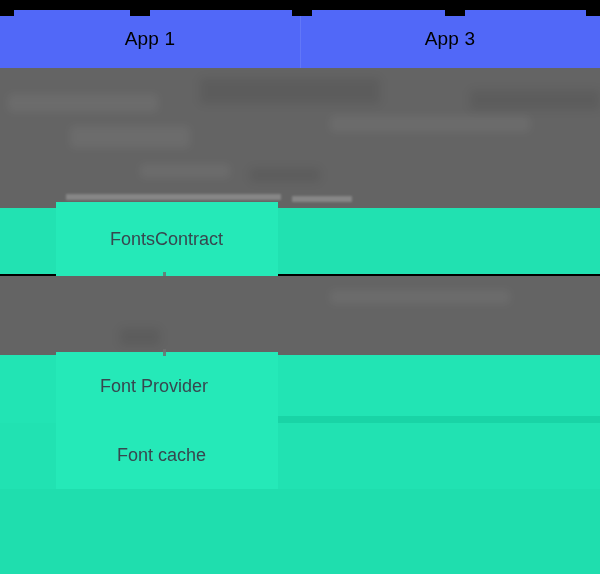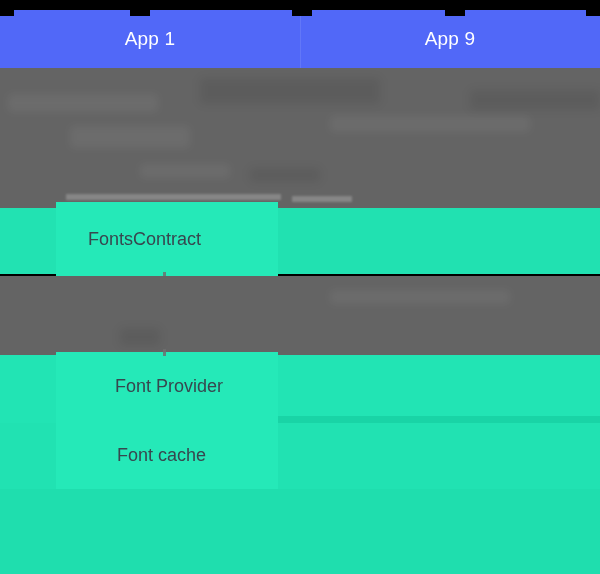--- a/index.html
+++ b/index.html
@@ -33,21 +33,21 @@
   
   .tabbar {
     left: 0; top: 10px;
     width: 600px; height: 58px;
     display: flex;
   }
   .tab {
     flex: 1 1 0;
     height: 58px;
     background: #5168f8;
-    color: #ffffff;
+    color: #000000;
     display: flex;
     align-items: center;
     justify-content: center;
     font-size: 19px;
     letter-spacing: .2px;
     position: relative;
   }
   .tab + .tab::before {
     content: "";
     position: absolute;
@@ -122,22 +122,22 @@
   }
   .gb-bottom { top: 489px; height: 85px; background: #1fdeae; }
 
   
   .glabel {
     position: absolute;
     color: #37474f;
     font-size: 18px;
     white-space: nowrap;
   }
-  .glabel-contract { left: 88px; top: 229px; }
-  .glabel-provider { left: 115px; top: 376px; text-align: center; }
+  .glabel-contract { left: 110px; top: 229px; }
+  .glabel-provider { left: 100px; top: 376px; text-align: center; }
   .glabel-cache    { left: 117px; top: 445px; }
 
   
   .tick {
     position: absolute;
     width: 3px; height: 7px;
     background: #6e6e6e;
     opacity: .85;
   }
 
@@ -154,21 +154,21 @@
 
 <div id="stage">
 
   <div class="band topstrip"></div>
 
   <div class="band tabbar">
     <div class="tab">
       <span>App 1</span>
     </div>
     <div class="tab">
-      <span>App 9</span>
+      <span>App 3</span>
     </div>
   </div>
 
   <div class="tabnotch" style="left:130px;"></div>
   <div class="tabnotch" style="left:292px;"></div>
   <div class="tabnotch" style="left:445px;"></div>
   <div class="tabnotch" style="left:0px;width:14px;"></div>
   <div class="tabnotch" style="left:586px;width:14px;"></div>
 
   <div class="band grayplate grayplate-1">

